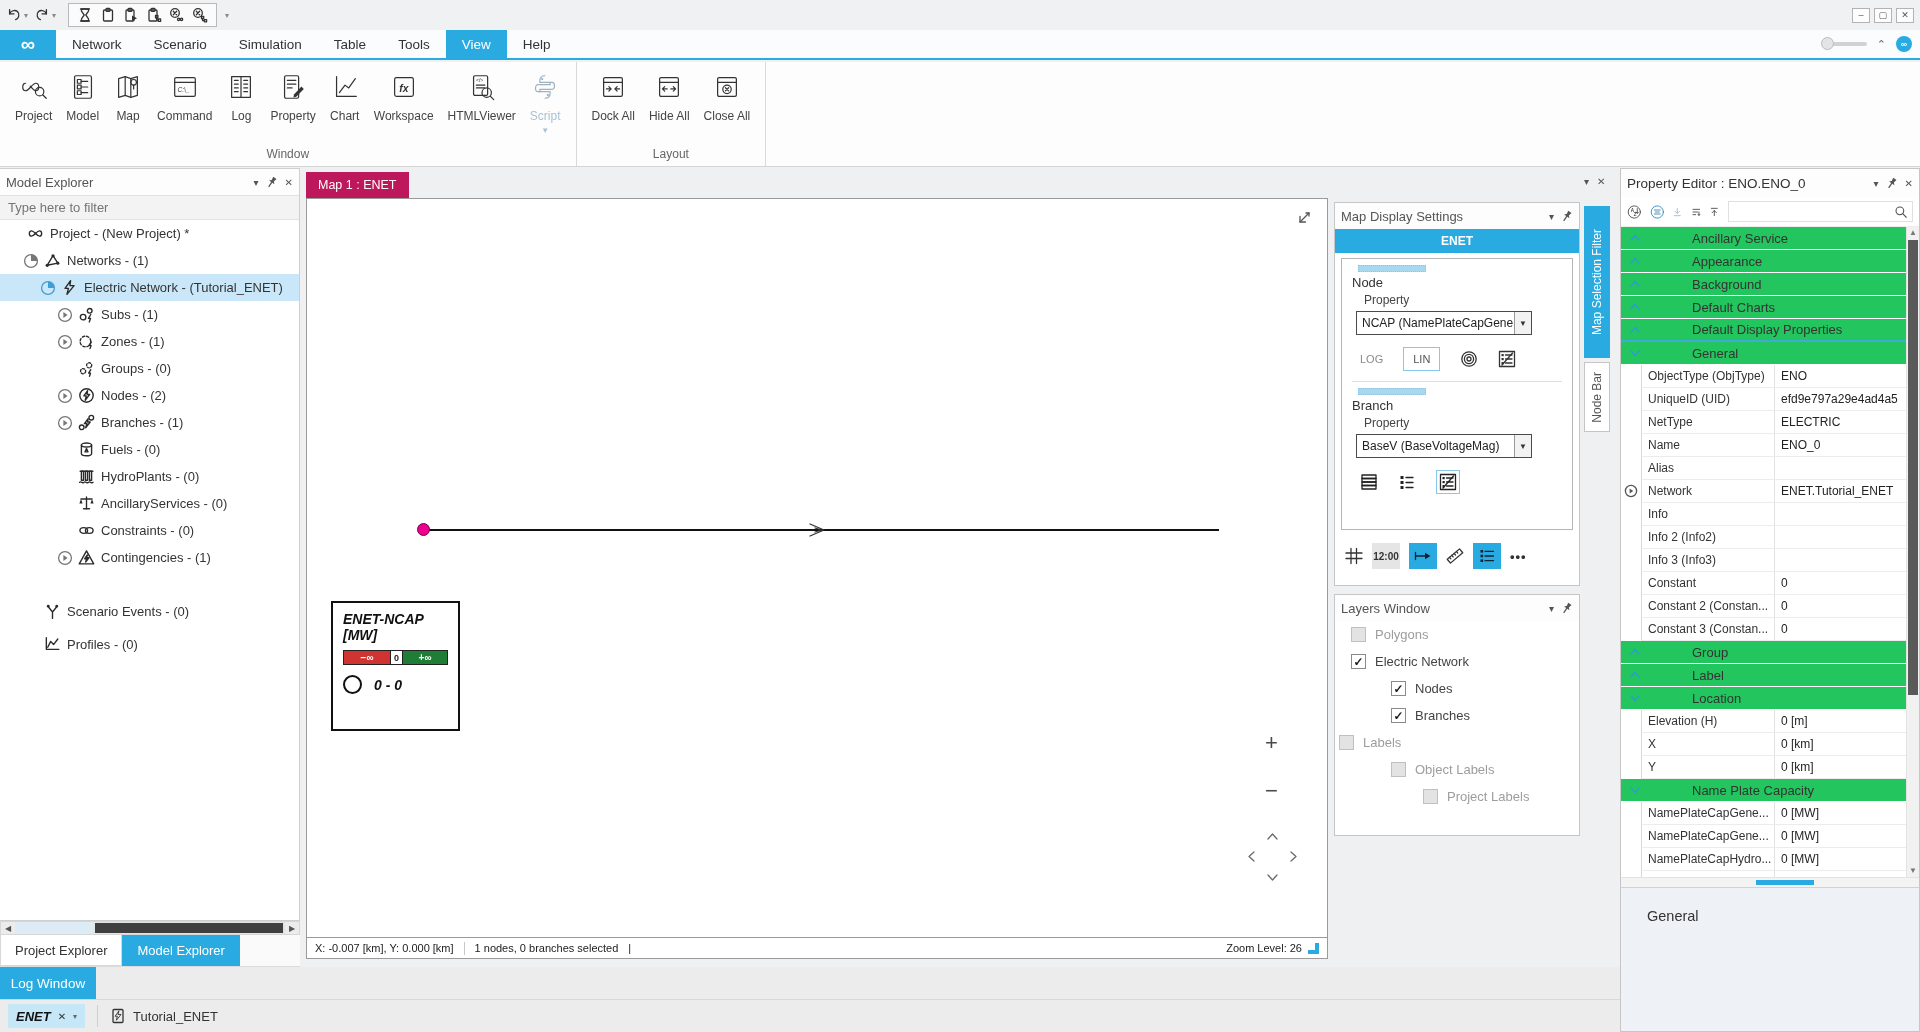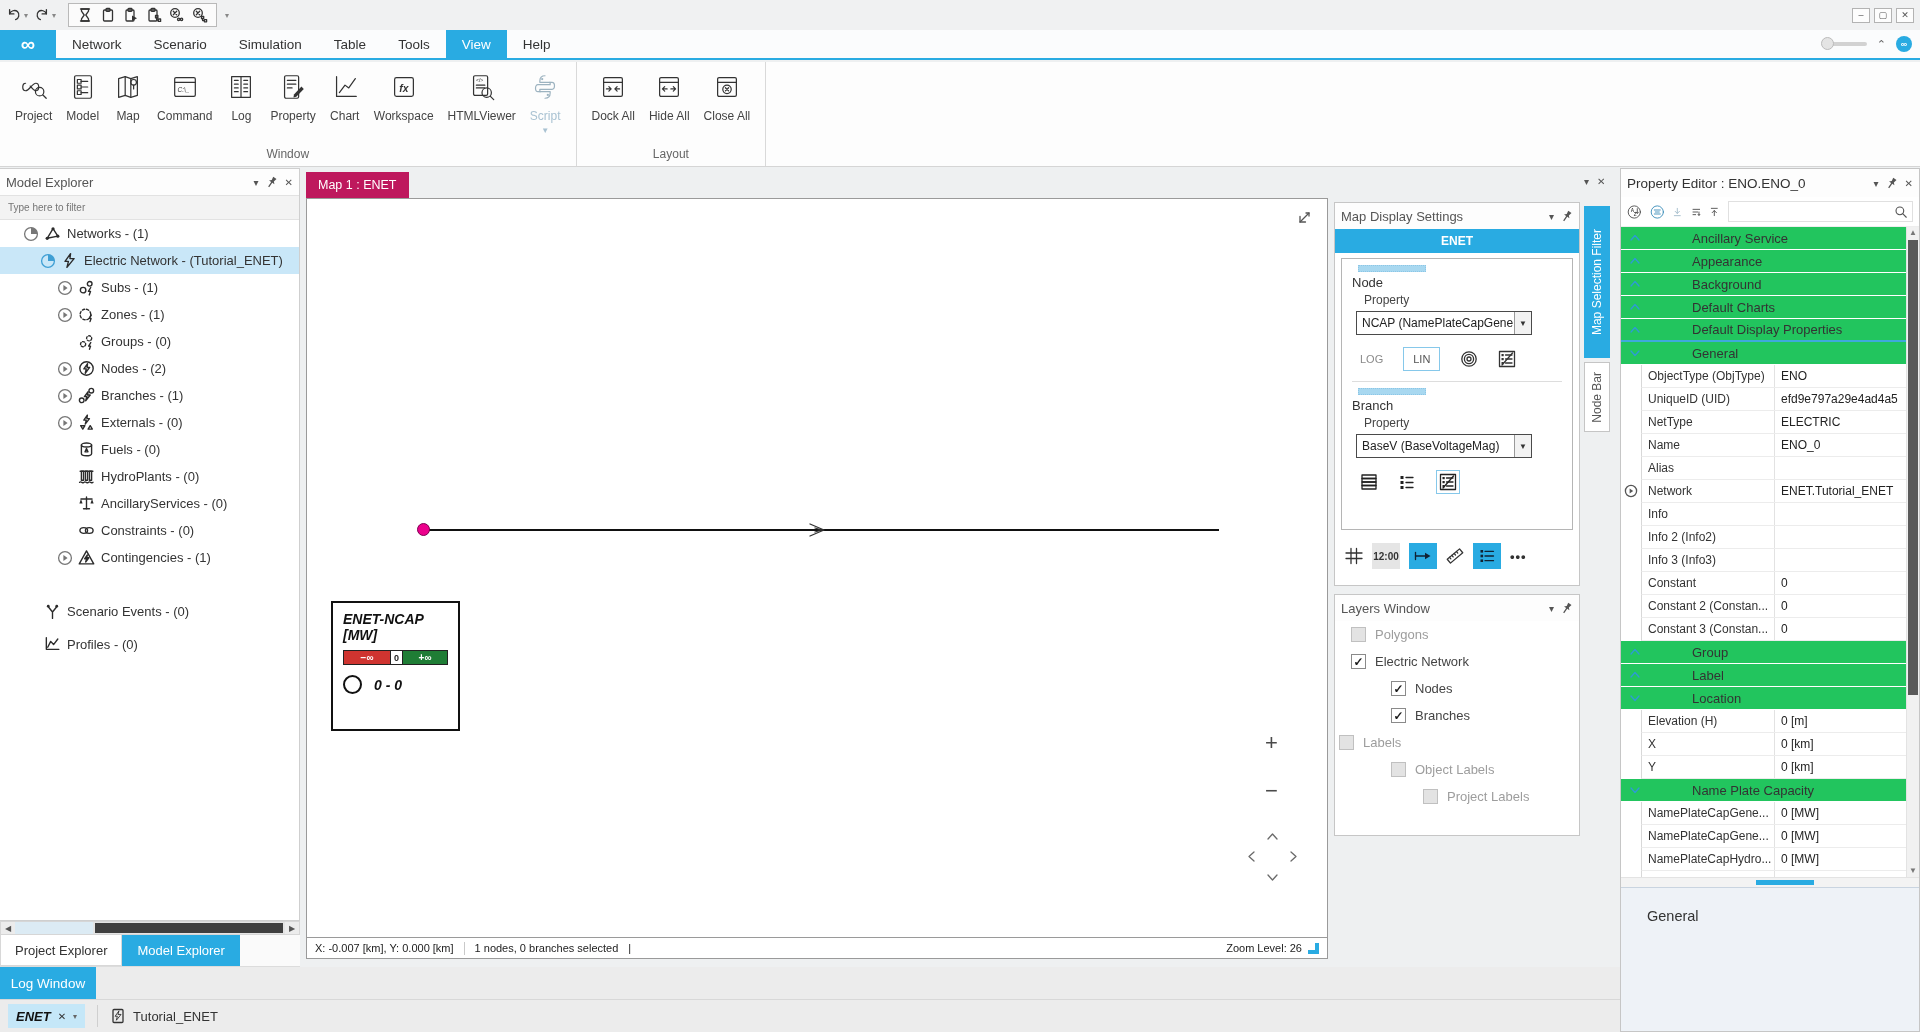--- a/index.html
+++ b/index.html
@@ -57,21 +57,21 @@
   .panel{background:#fff;border:1px solid #c6c6c6;}
   .panel-header{height:26px;display:flex;align-items:center;padding:0 6px;font-size:13px;color:#555;background:#fdfdfd;}
   .panel-header .ph-title{flex:1;white-space:nowrap;overflow:hidden;}
   .ph-ico{color:#555;font-size:10px;margin-left:7px;}
   .pin{transform:rotate(35deg);}
 
   
   #left-panel{left:0;top:168px;width:300px;height:753px;background:#fff;border:1px solid #cfcfcf;border-left:none;}
   #filter-box{height:25px;border-top:1px solid #e2e2e2;border-bottom:1px solid #e2e2e2;background:#f3f3f3;
     display:flex;align-items:center;}
-  #filter-box input{border:none;outline:none;background:transparent;font-size:10px;color:#0369a1;
+  #filter-box input{border:none;outline:none;background:transparent;font-size:13px;color:#0369a1;
     font-family:"Liberation Sans",sans-serif;width:100%;padding:0 8px;}
   #tree{position:relative;}
   .tree-row{height:27px;display:flex;align-items:center;font-size:13px;color:#333;white-space:nowrap;}
   .tree-row.selected{background:#c9e7f8;}
   .tree-gap{height:27px;}
   .texp{width:16px;height:16px;color:#777;flex:0 0 16px;margin-right:5px;}
   .texp.blue{color:#3f9fd4;}
   .ticon{width:17px;height:17px;color:#2b2b2b;flex:0 0 17px;margin-right:6px;}
   #left-hscroll{left:0;top:921px;width:300px;height:14px;background:#ececec;border:1px solid #d6d6d6;
     display:flex;align-items:center;}
@@ -451,20 +451,29 @@
           <path class="f" d="M4 1 h4 l-0.7 3.6 2 1.9 H2.7 l2-1.9 Z"></path>
           <line x1="6" y1="6.5" x2="6" y2="11.5"></line>
         </svg>
       </span>
     <span class="ph-ico">✕</span>
   </div>
   <div id="filter-box">
     <input placeholder="Type here to filter" style="">
   </div>
   <div id="tree">
+      <div class="tree-row" style="padding-left: 6px;">
+        <span class="texp" style="visibility: hidden;"></span>
+        <span class="icon ticon">
+          <svg viewBox="0 0 16 16">
+            <path d="M4.3 5.5 C1.5 5.5 1.5 10.5 4.3 10.5 C6.8 10.5 9.2 5.5 11.7 5.5 C14.5 5.5 14.5 10.5 11.7 10.5 C9.2 10.5 6.8 5.5 4.3 5.5 Z" stroke-width="1.7"></path>
+          </svg>
+        </span>
+        <span>Project - (New Project) *</span>
+      </div>
       <div class="tree-row" style="padding-left: 23px;">
         <span class="icon texp">
           <svg viewBox="0 0 16 16">
             <circle cx="8" cy="8" r="6.4"></circle>
             <path class="f" d="M8 8 V1.6 A6.4 6.4 0 0 1 14.4 8 Z"></path>
           </svg>
         </span>
         <span class="icon ticon">
           <svg viewBox="0 0 16 16">
             <path d="M3 12.5 L13 10.5 L8.5 3.5 Z"></path>
@@ -554,36 +563,20 @@
           </svg>
         </span>
         <span class="icon ticon">
           <svg viewBox="0 0 16 16">
             <circle cx="12.5" cy="3.5" r="2.2"></circle>
             <circle cx="3.5" cy="12.5" r="2.2"></circle>
             <path d="M9.5 4.5 L6 9 H8.4 L7.2 13 L11.5 7.5 H9 Z" stroke-width="1.1"></path>
           </svg>
         </span>
         <span>Branches - (1)</span>
-      </div>
-      <div class="tree-row" style="padding-left: 57px;">
-        <span class="icon texp">
-          <svg viewBox="0 0 16 16">
-            <circle cx="8" cy="8" r="6.4"></circle>
-            <path class="f" d="M6.4 5 L10.6 8 L6.4 11 Z"></path>
-          </svg>
-        </span>
-        <span class="icon ticon">
-          <svg viewBox="0 0 16 16">
-            <path d="M8.8 1 L5.5 5.8 H7.8 L6.8 9.5 L10.8 4.4 H8.4 Z" stroke-width="1.1"></path>
-            <path d="M2.5 11 h4 l-2 3.2 Z"></path>
-            <path d="M9.5 14.2 h4 l-2-3.2 Z"></path>
-          </svg>
-        </span>
-        <span>Externals - (0)</span>
       </div>
       <div class="tree-row" style="padding-left: 57px;">
         <span class="texp" style="visibility: hidden;"></span>
         <span class="icon ticon">
           <svg viewBox="0 0 16 16">
             <ellipse cx="8" cy="3.8" rx="4.8" ry="1.9"></ellipse>
             <path d="M3.2 3.8 V12 c0 2.5 9.6 2.5 9.6 0 V3.8"></path>
             <path d="M8 7 L6.6 10.2 H9.4 Z"></path>
           </svg>
         </span>

